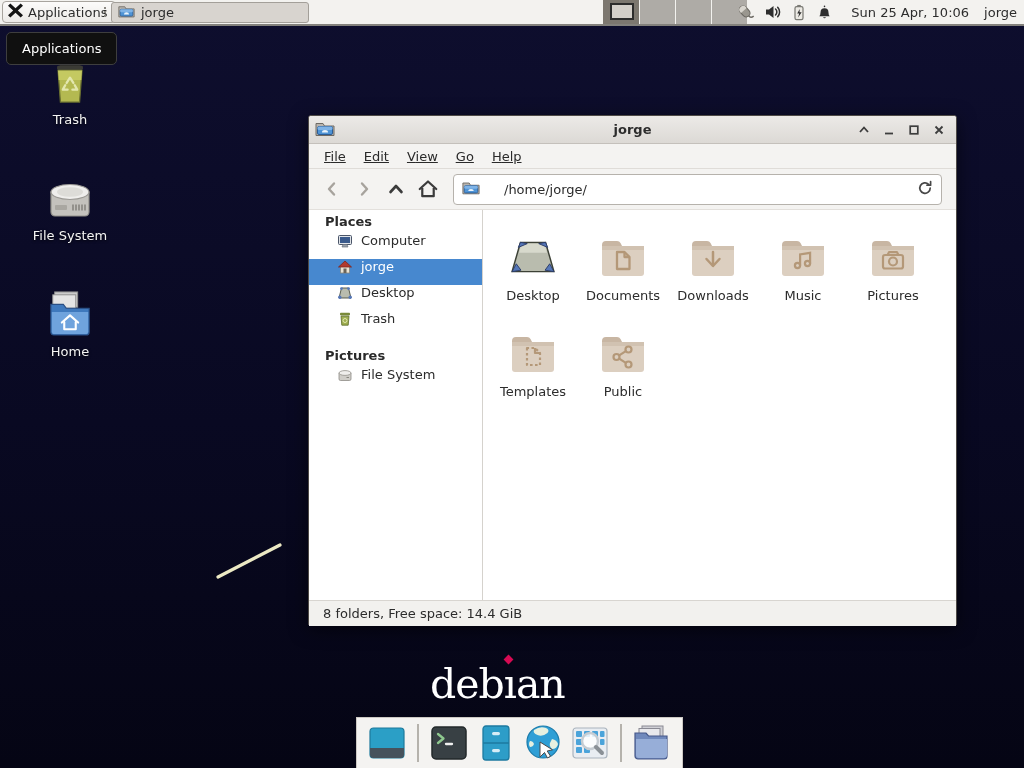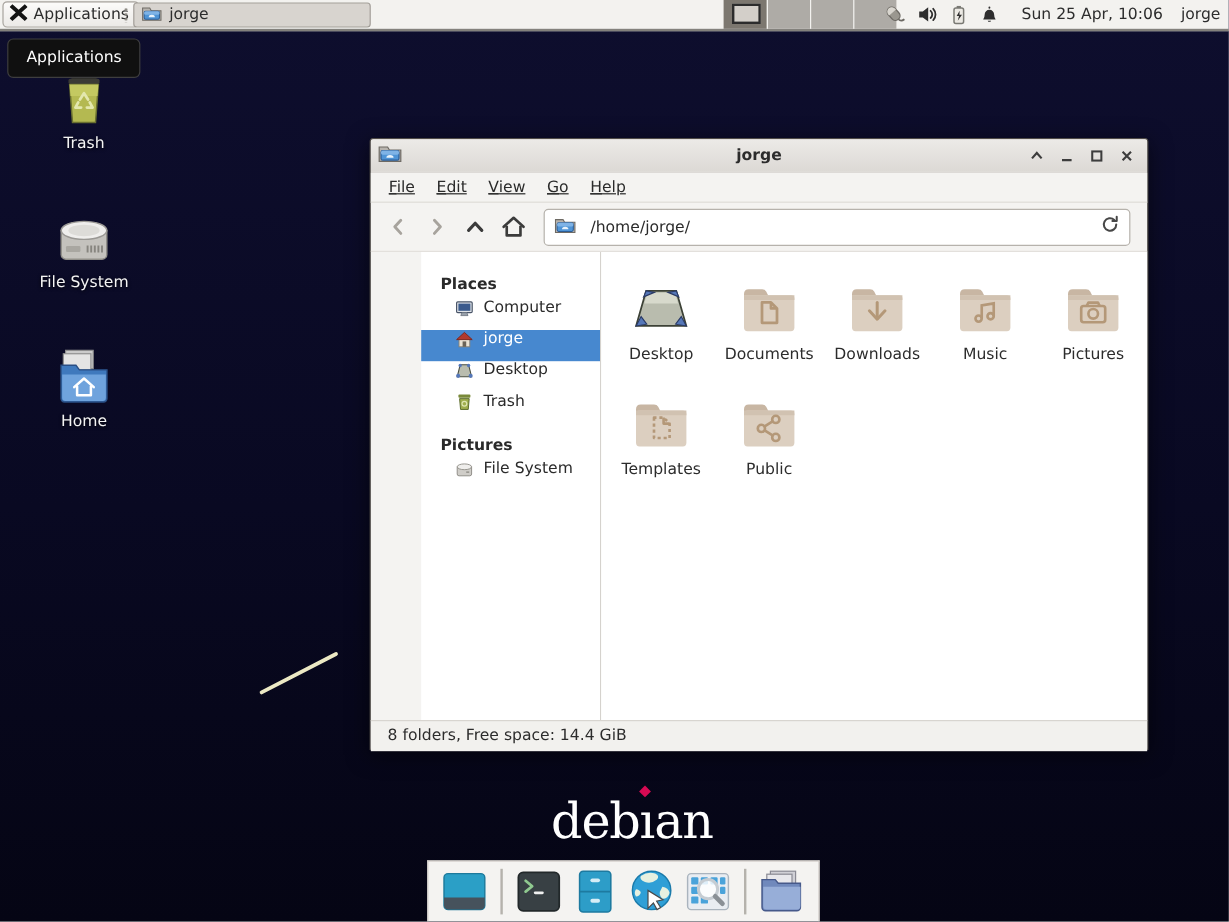--- a/index.html
+++ b/index.html
@@ -68,38 +68,38 @@
   .tb-btns { margin-left:auto; display:flex; gap:3px; z-index:2; }
   .tb-btn { width:22px; height:22px; display:flex; align-items:center; justify-content:center; border-radius:3px; }
   .menubar { height:25px; background:#f4f3f1; border-bottom:1px solid #dfdcd8;
     display:flex; align-items:center; padding-left:6px; }
   .menu-item { display:inline-block; padding:3px 9px; color:#2a2a2a;text-decoration:underline; }
   .menu-item::first-letter { text-decoration:underline; }
   .toolbar { height:40px; display:flex; align-items:center; padding-left:10px; gap:6px; }
   .nav-btn { width:26px; height:28px; display:flex; align-items:center; justify-content:center; border-radius:3px; }
   .pathbar { flex:1; height:31px; margin:0 14px 0 6px; background:#fff;
     border:1px solid #b6b2ac; border-radius:4px;
-    display:flex; align-items:center; padding:0 8px; gap:12px; }
+    display:flex; align-items:center; padding:0 8px; gap:24px; }
   .path-text { flex:1; color:#2b2b2b; }
   .win-body { display:flex; height:391px; border-top:1px solid #e3e0dc; }
-  .sidebar { width:174px; background:#fff; border-right:1px solid #d5d2cd; padding-top:16px;margin-left:42px; }
+  .sidebar { width:174px; background:#fff; border-right:1px solid #d5d2cd; padding-top:0; }
   .side-head { font-weight:bold; padding:4px 0 4px 16px; color:#2a2a2a; }
   .side-head.second { margin-top:7px; }
   .side-row { height:26px; display:flex; align-items:flex-start; gap:8px; padding-left:28px; color:#2b2b2b; }
   .side-row.sel { background:#4788cf; color:#fff; }
   .files { flex:1; background:#fff; padding:14px 0 0 5px; }
   .frow { display:flex; }
   .fcell { width:90px; height:96px; text-align:center; }
   .fcell .fic { height:56px; display:flex; align-items:flex-end; justify-content:center; }
   .fcell .flbl { margin-top:8px; color:#2c2c2c; }
   .statusbar { height:26px; background:#f2f1ee; border-top:1px solid #d8d5d0;
     line-height:25px; padding-left:14px; color:#2c2c2c; }
 
   
-  .debian { position:absolute; left:430px; top:660px; width:164px; text-align:right;
+  .debian { position:absolute; left:430px; top:660px; width:164px; text-align:left;
     font-family:"DejaVu Serif","Liberation Serif",serif;
     font-size:41px; color:#ffffff; letter-spacing:-1px; z-index:4; }
   .debian .di { position:relative; }
   .debian .dot { position:absolute; left:1px; top:-4px; width:7px; height:7px;
     background:#d70a53; transform:rotate(45deg); }
 
   
   .dock { position:absolute; left:356px; top:717px; height:51px;
     background:#f4f3f1; border:1px solid #cdc9c4; border-bottom:none;
     display:flex; align-items:center; gap:7px; padding:0 10px; z-index:8; }

